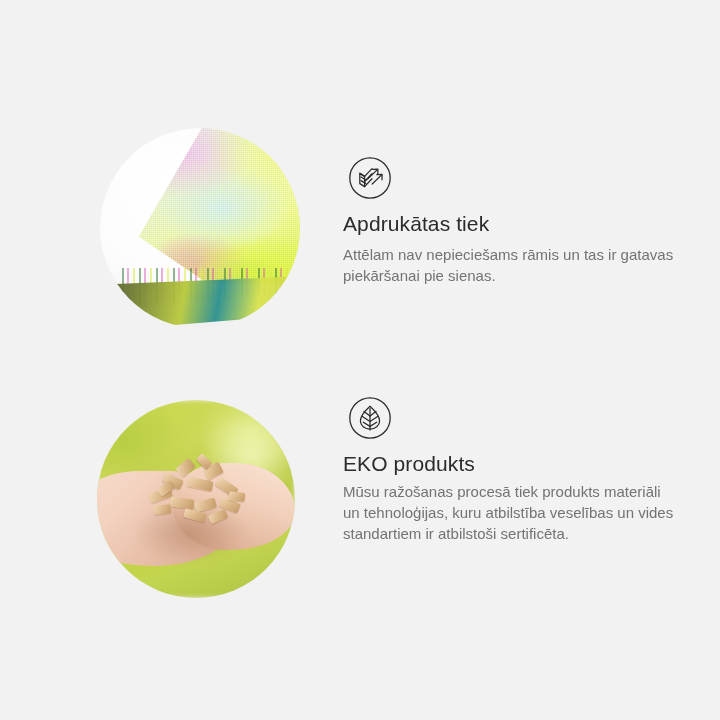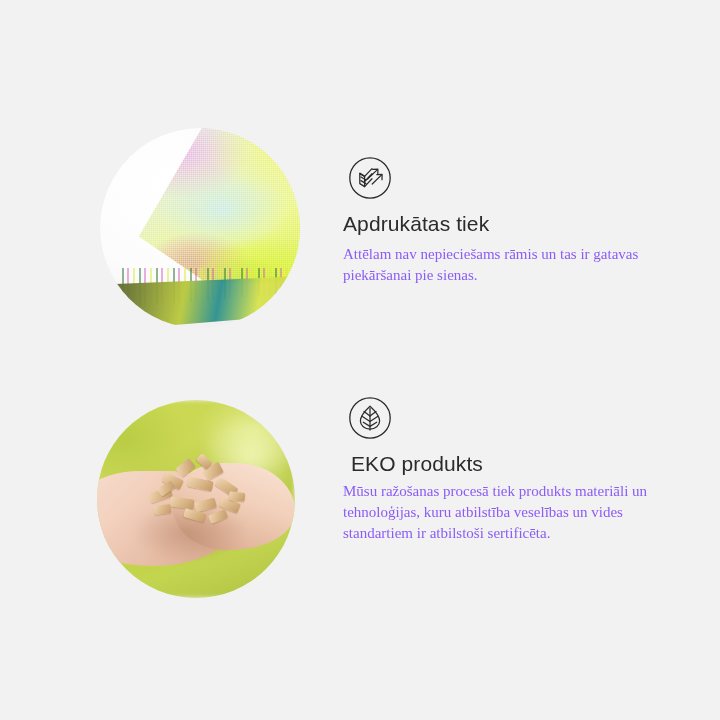--- a/index.html
+++ b/index.html
@@ -124,30 +124,29 @@
 
   
   .heading{
     position:absolute;
     font-size:21px;
     color:#2b2b2b;
     letter-spacing:.1px;
     white-space:nowrap;
   }
   .head-1{left:343px;top:212px;}
-  .head-2{left:351px;top:452px;}
+  .head-2{left:343px;top:452px;}
 
   .body-text{
     position:absolute;
     left:343px;
     width:336px;
     font-size:15px;
     line-height:21px;
-    color:#8b5cf6;
-    font-family:Liberation Serif, serif;
+    color:#737373;
   }
   .body-1{top:244px;}
   .body-2{top:481px;}
 </style>
 </head>
 <body>
 
 <div class="page">
 
   <div class="feature">

